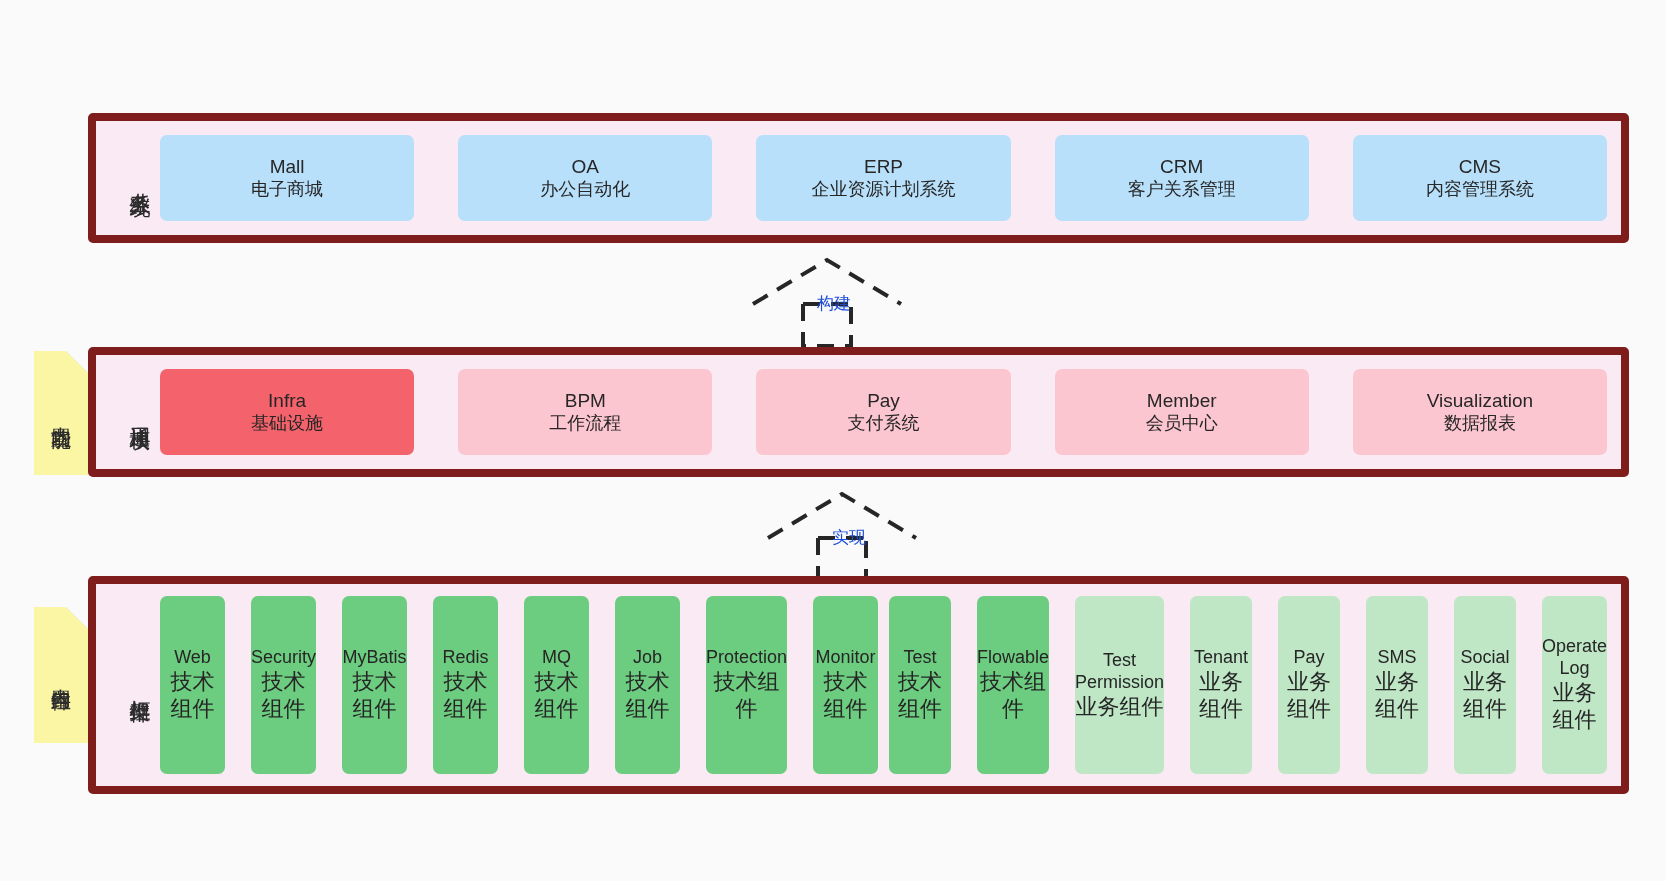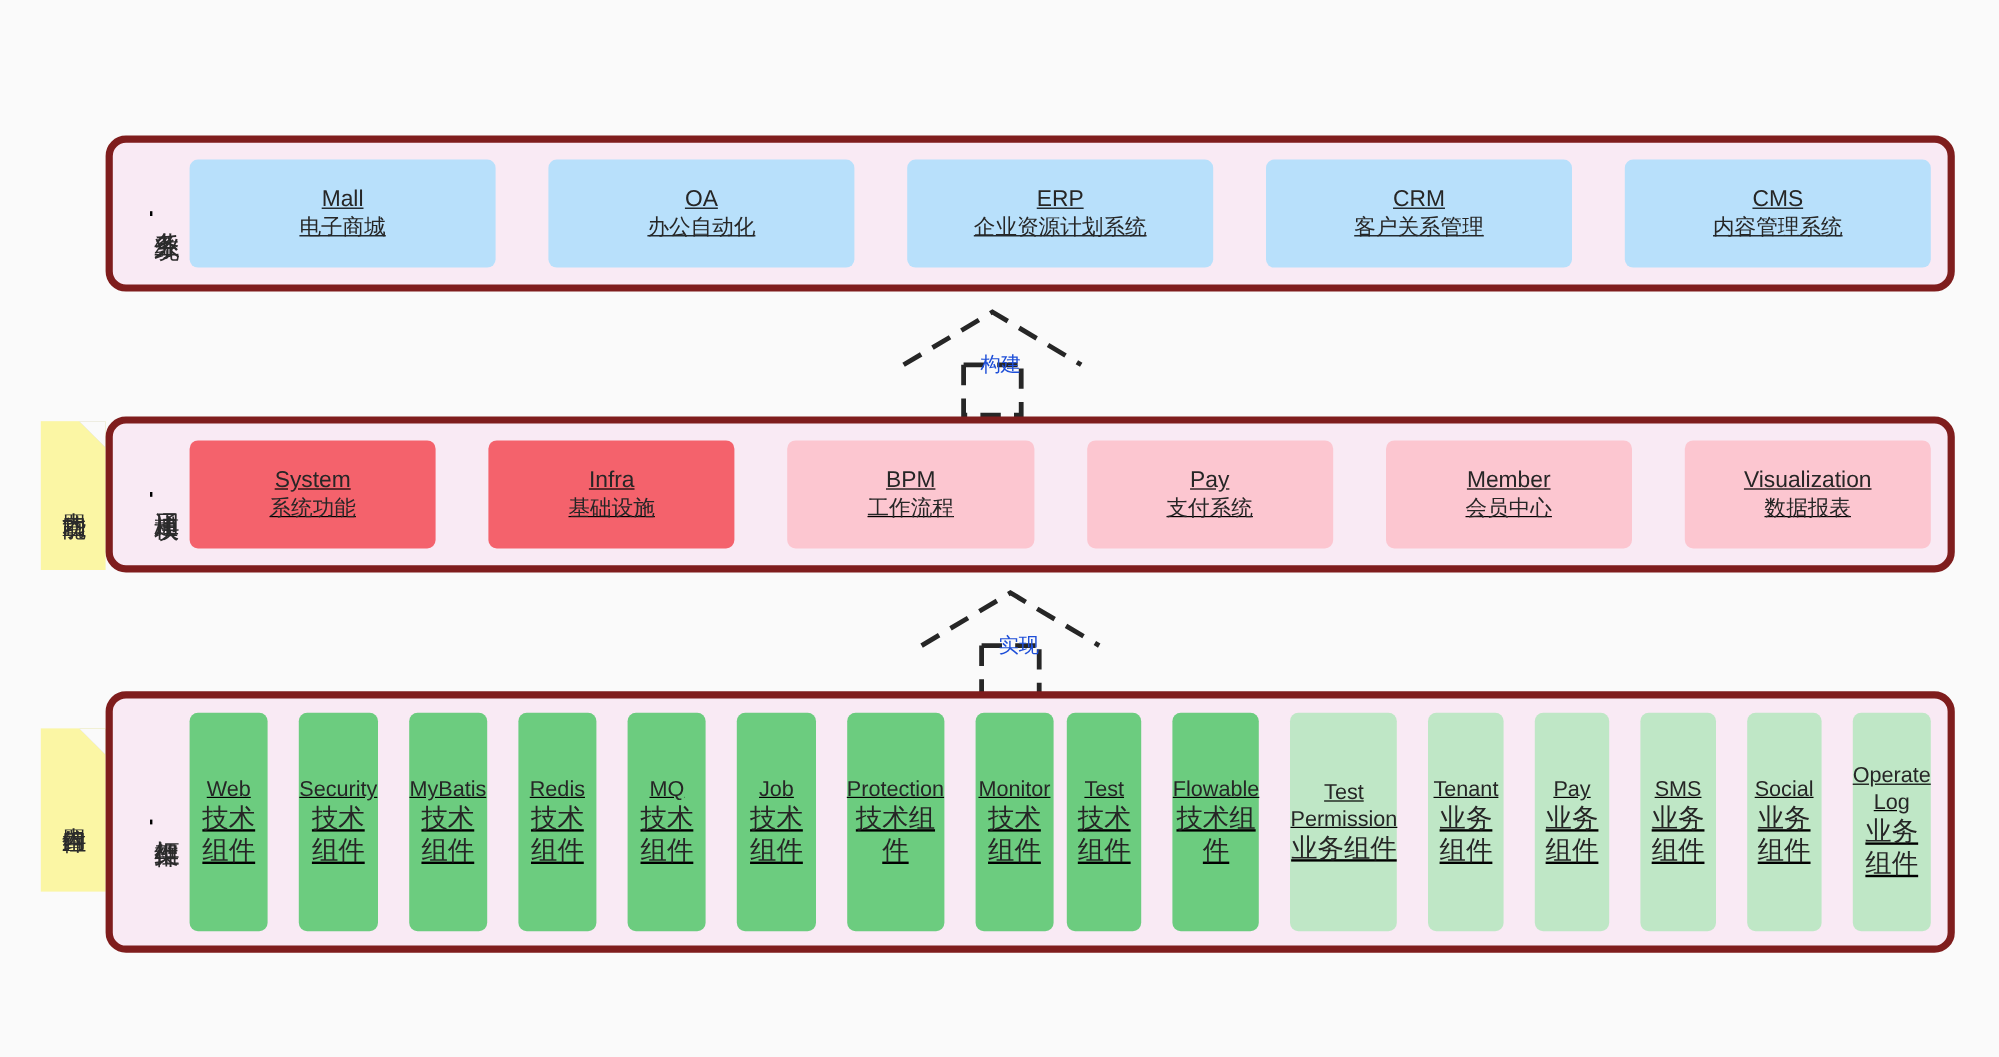--- a/index.html
+++ b/index.html
@@ -12,26 +12,25 @@
     height: 881px;
     position: relative;
     font-family: "Liberation Sans", "DejaVu Sans", sans-serif;
     overflow: hidden;
   }
 
   
   .layer {
     position: absolute;
     background: #f9eaf4;
-    border: 6px solid #7f1d1d;
-    border-radius: 17px;
+    border: 8px solid #7f1d1d;
+    border-radius: 5px;
     box-sizing: border-box;
     display: flex;
     align-items: center;
-    text-decoration: underline;
   }
   .layer-title {
     width: 46px;
     flex: 0 0 46px;
     margin-left: 10px;
     font-size: 21px;
     color: #2b2b2b;
     line-height: 1.12;
     text-align: center;
     writing-mode: vertical-rl;
@@ -222,24 +221,20 @@
   <path d="M 8 52 L 82 8 L 156 52" fill="none" stroke="#262626" stroke-width="4" stroke-dasharray="17,11" stroke-linecap="butt"></path>
   <path d="M 58 52 L 58 94 L 106 94 L 106 52" fill="none" stroke="#262626" stroke-width="4" stroke-dasharray="17,11" stroke-linecap="butt"></path>
   <path d="M 58 52 L 106 52" fill="none" stroke="#262626" stroke-width="4" stroke-dasharray="17,11" stroke-linecap="butt"></path>
 </svg>
 <div class="gen-label" id="arrow-build-label">构建</div>
 
 <div class="layer" id="layer-common">
   <div class="layer-title">通用模块</div>
   <div class="cards">
     <div class="card c-red">
-      <span class="en">System</span>
-      <span class="cn">系统功能</span>
-    </div>
-    <div class="card c-red">
       <span class="en">Infra</span>
       <span class="cn">基础设施</span>
     </div>
     <div class="card c-pink">
       <span class="en">BPM</span>
       <span class="cn">工作流程</span>
     </div>
     <div class="card c-pink">
       <span class="en">Pay</span>
       <span class="cn">支付系统</span>

